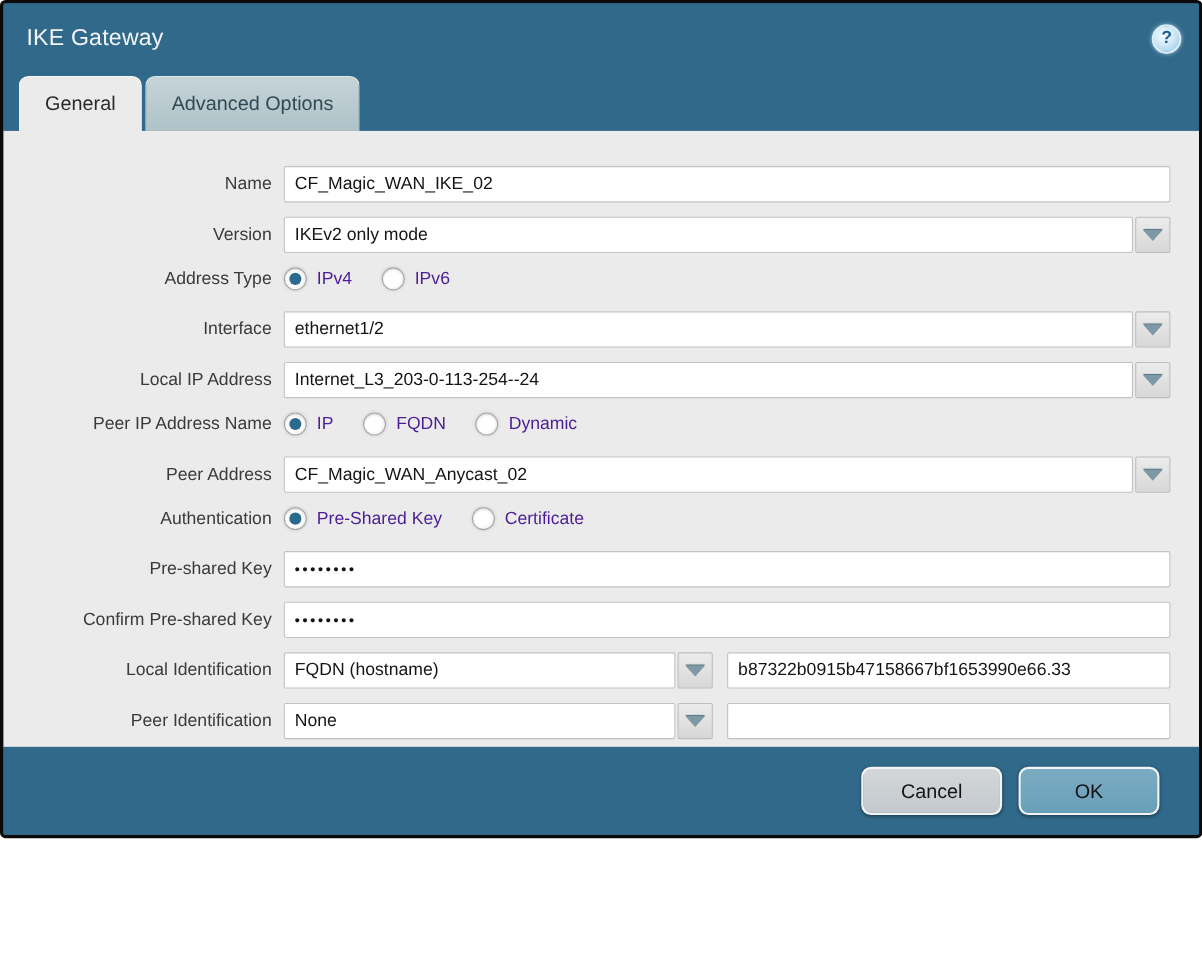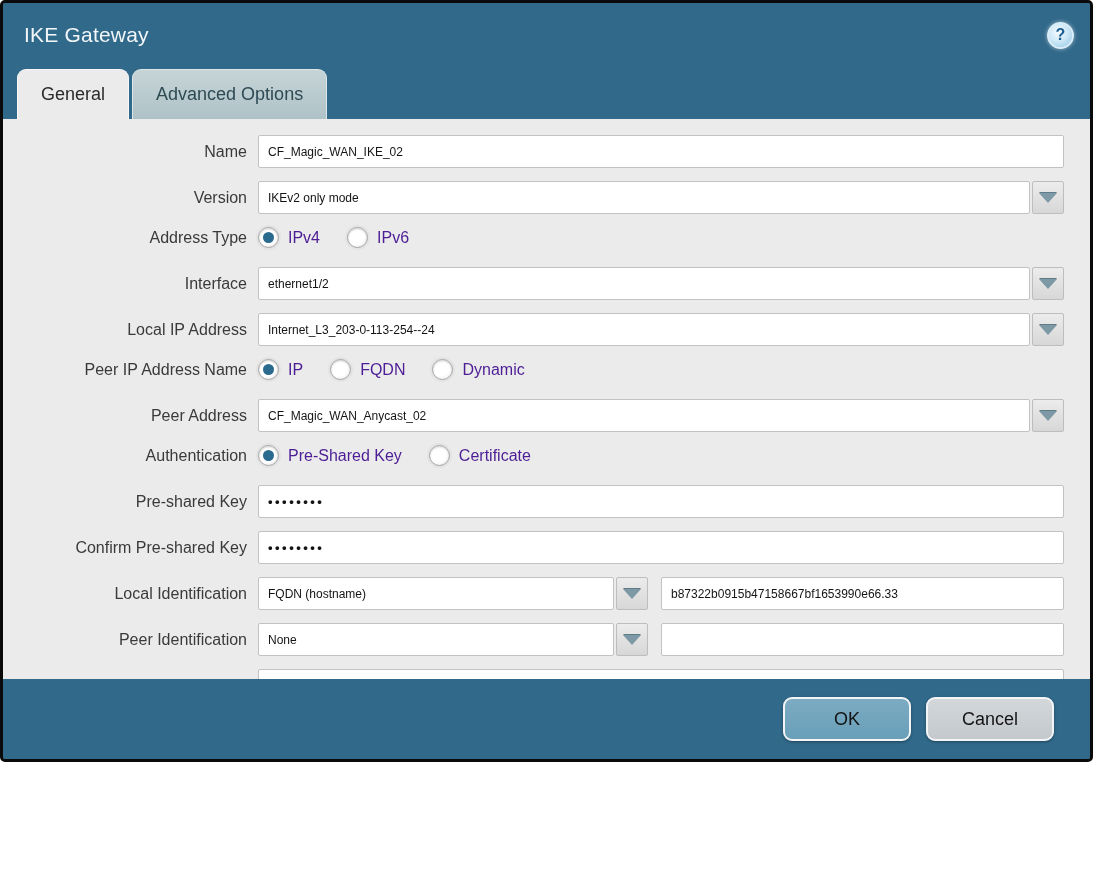--- a/index.html
+++ b/index.html
@@ -52,38 +52,38 @@
   }
   .tab.inactive {
     background:linear-gradient(#c6d4d7, #aec2c7);
     border:1px solid #dce7e9; border-bottom:none;
     color:#2e4a53;
   }
   
   .content {
     flex:1 1 auto;
     background:#ebebeb;
-    padding:16px 26px 0 0;
+    padding:32px 26px 0 0;
     overflow:hidden;
   }
   .row { display:flex; align-items:center; margin-bottom:13px; }
   .row-radio { margin-top:2px; margin-bottom:19px; }
   .row-label {
     flex:0 0 255px; width:255px;
     text-align:right; padding-right:11px;
     font-size:16px; color:#3a3a3a;
     white-space:nowrap;
   }
   .field-area { flex:1 1 auto; display:flex; align-items:center; min-width:0; }
   .txt {
     height:33px; flex:1 1 auto; min-width:0;
     border:1px solid #c2c2c2; border-radius:2px;
     background:#ffffff;
     font-family:"Liberation Sans", sans-serif;
-    font-size:12px; color:#141414;
+    font-size:16px; color:#141414;
     padding:0 9px;
     outline:none;
     white-space:nowrap; overflow:hidden;
   }
   .txt.pwd { font-size:13px; letter-spacing:2.5px; font-weight:bold; }
   .dd-btn {
     flex:0 0 32px; width:32px; height:33px; margin-left:2px;
     background:linear-gradient(#ececec, #d7d7d7);
     border:1px solid #bdbdbd; border-radius:2px;
     display:flex; align-items:center; justify-content:center;
@@ -285,17 +285,17 @@
     <div class="row">
       <div class="row-label">Comment</div>
       <div class="field-area">
         <input class="txt" type="text" value="" style="">
       </div>
     </div>
 
   </div>
 
   <div class="footer">
+    <div class="btn btn-cancel">Cancel</div>
     <div class="btn btn-ok">OK</div>
-    <div class="btn btn-cancel">Cancel</div>
   </div>
 
 </div>
 
 </body></html>

